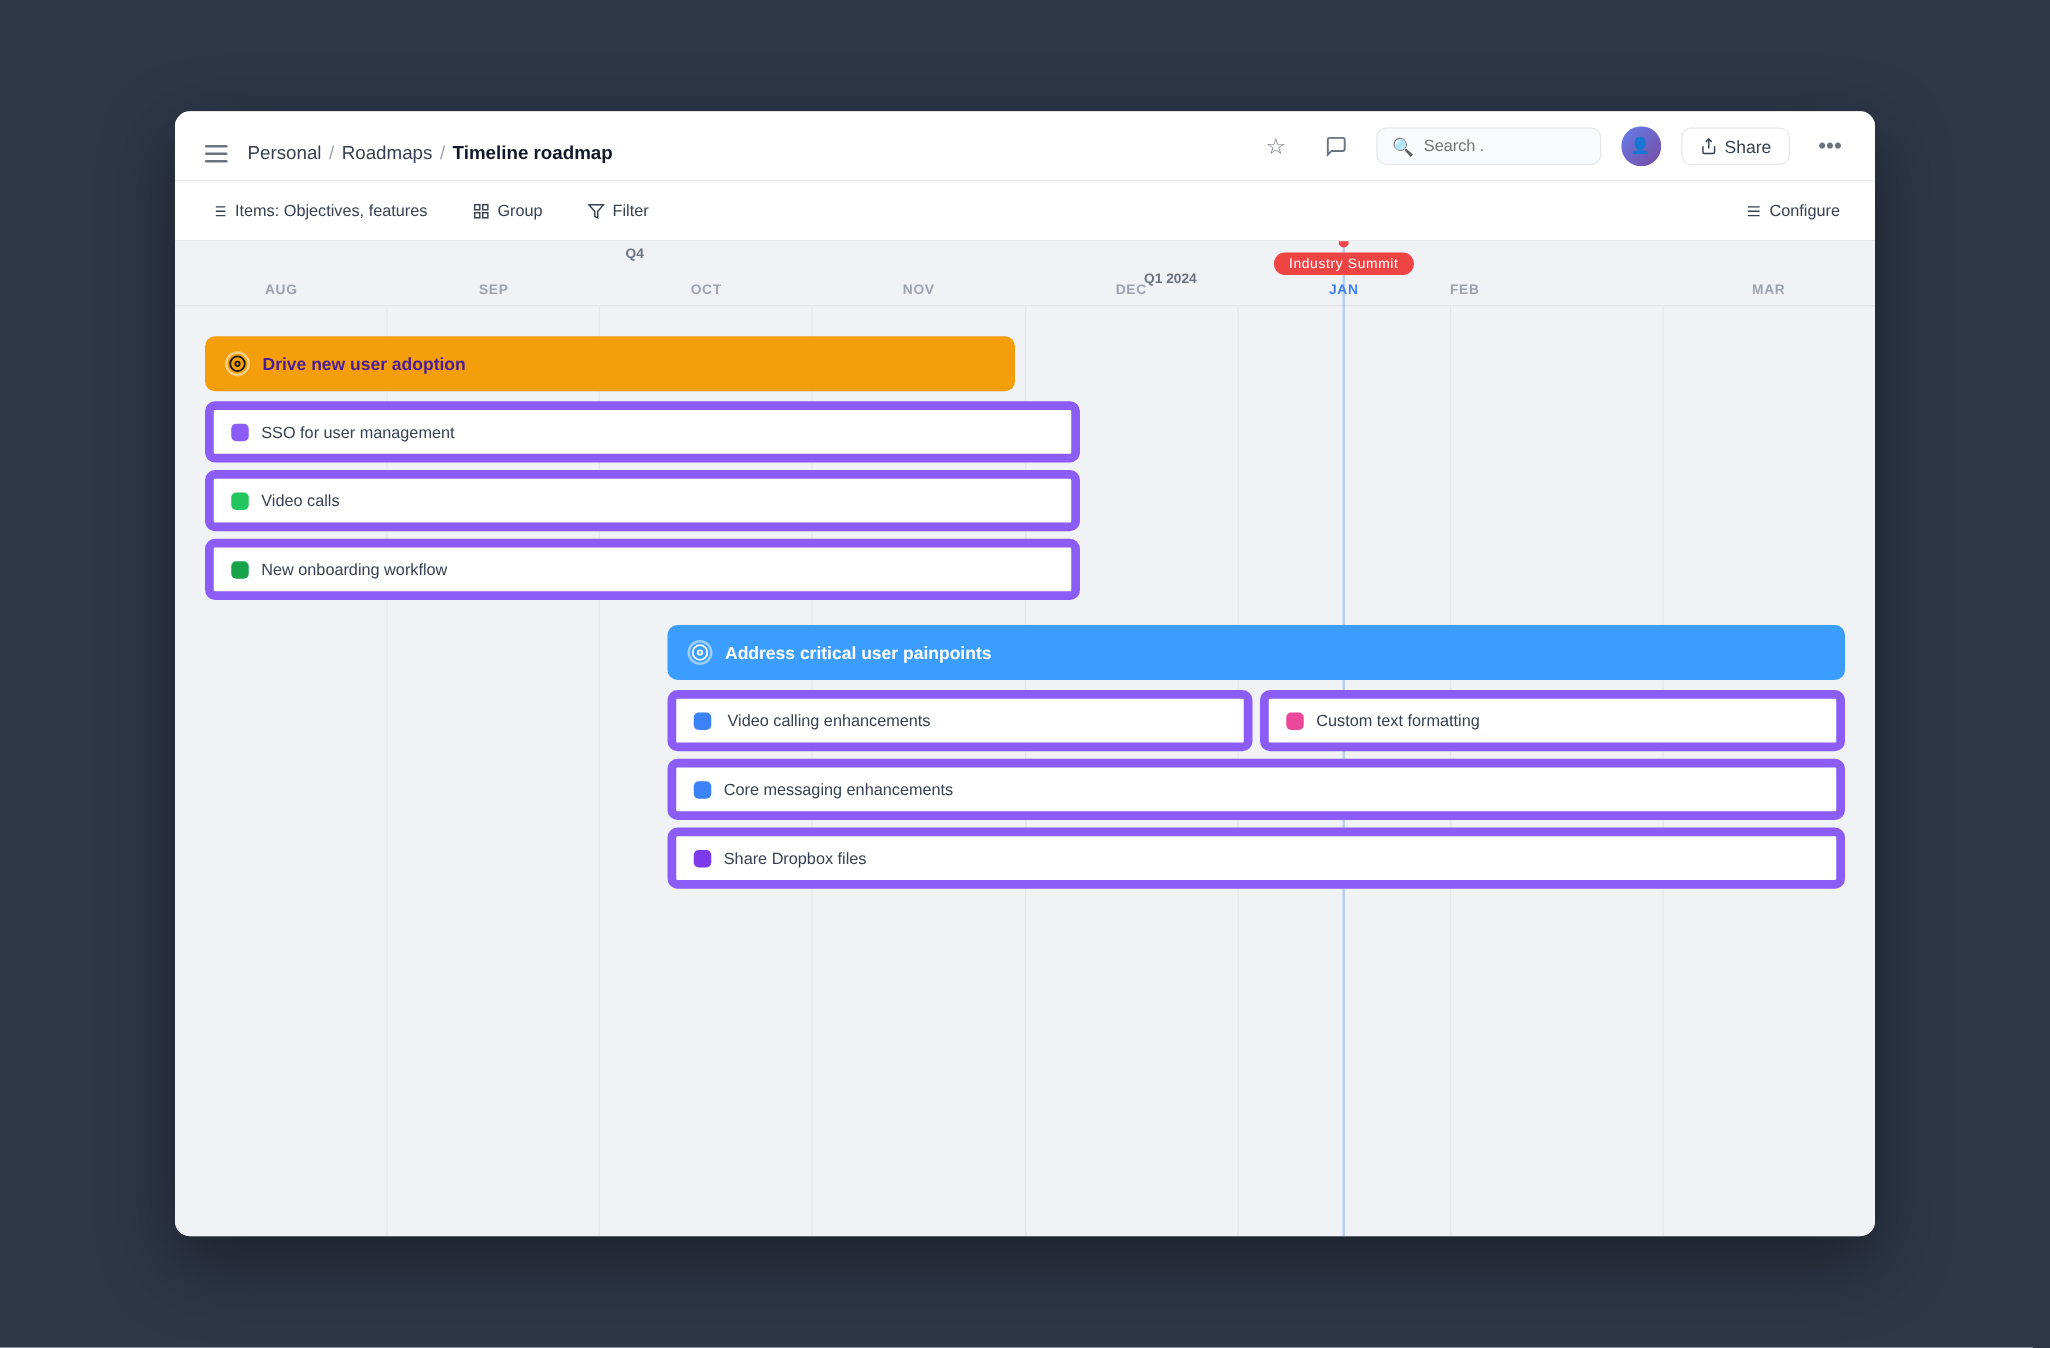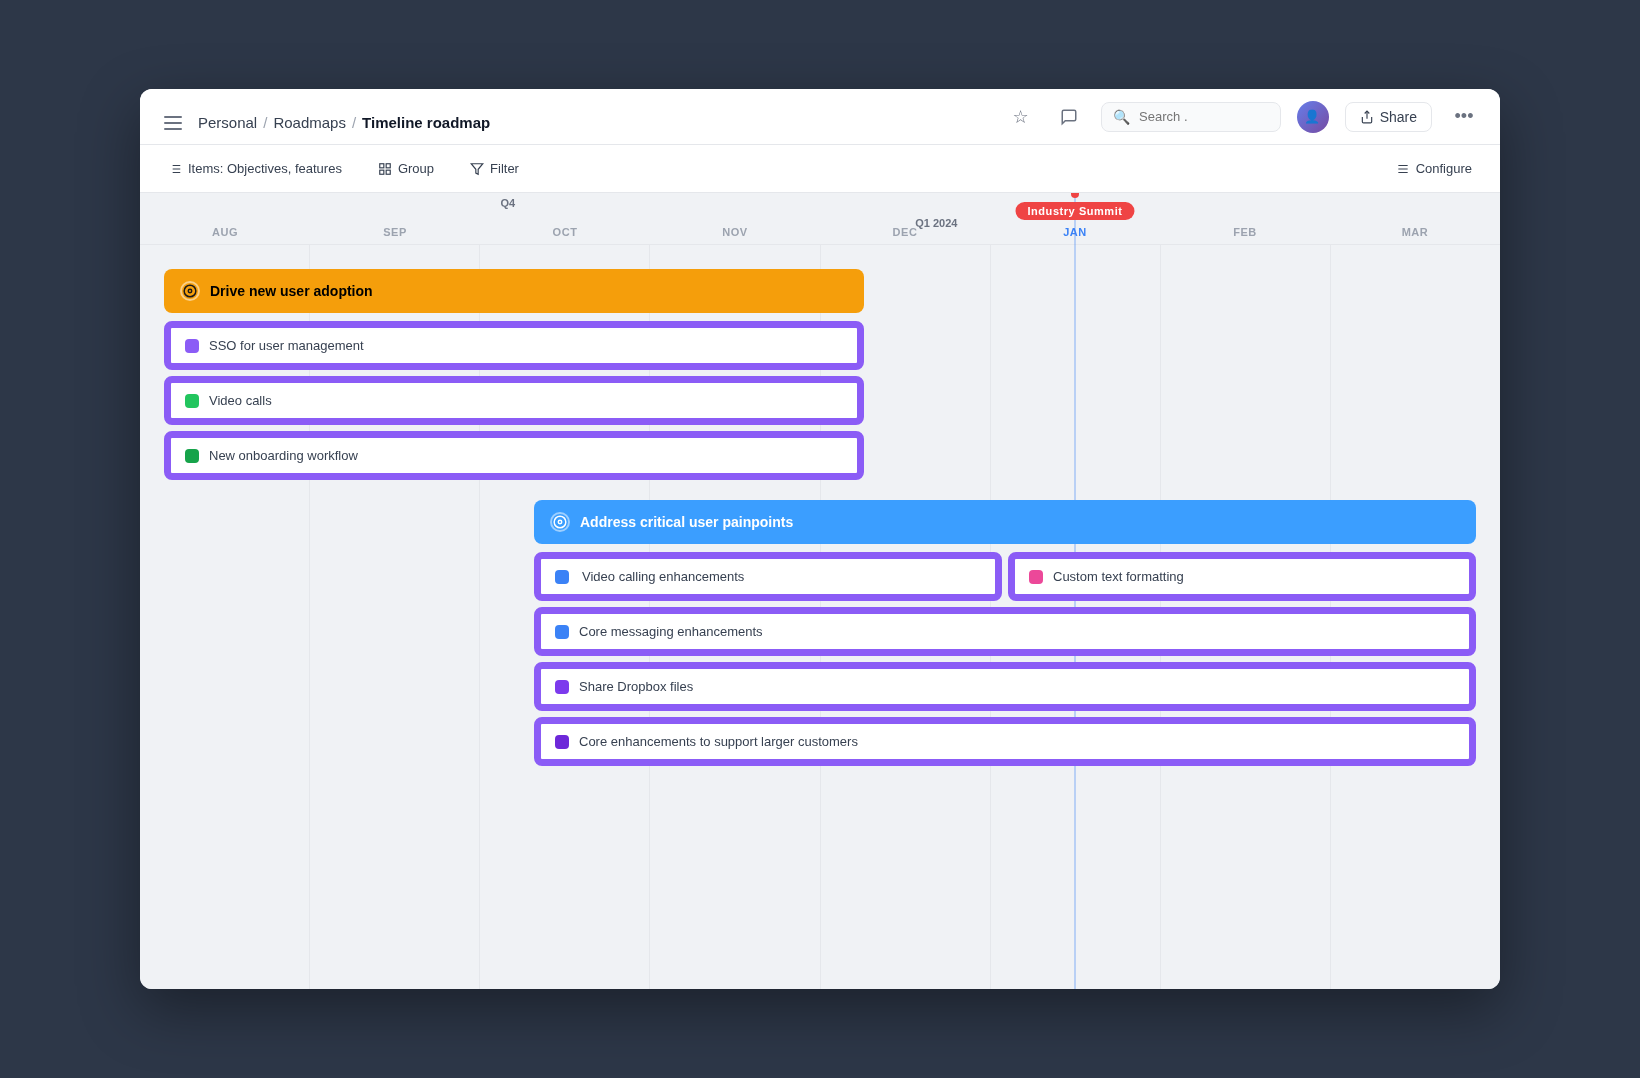--- a/index.html
+++ b/index.html
@@ -193,22 +193,22 @@
       padding: 12px 16px;
       border-radius: 8px;
       font-size: 14px;
       font-weight: 600;
       color: #1a1a1a;
       cursor: pointer;
       margin-bottom: 8px;
     }
     .objective-bar.yellow {
       background: #f59e0b;
-      color: #000000;
-      width: 700px;
+      color: #4c1d95;
+      width: 648px;
     }
     .objective-bar.blue {
       background: #3b9eff;
       color: white;
       width: 705px;
       margin-left: 370px;
     }
     .obj-icon {
       width: 20px;
       height: 20px;
@@ -357,23 +357,23 @@
       <div style="flex:1; text-align:center; padding-top:26px; font-size:11px; color:#9ca3af; font-weight:600; letter-spacing:0.05em;">OCT</div>
       <div style="flex:1; text-align:center; padding-top:26px; font-size:11px; color:#9ca3af; font-weight:600; letter-spacing:0.05em;">NOV</div>
       <div style="flex:1; text-align:center; padding-top:26px; font-size:11px; color:#9ca3af; font-weight:600; letter-spacing:0.05em;">DEC</div>
       <div style="flex:1; text-align:center; padding-top:26px; font-size:11px; color:#3b82f6; font-weight:700; letter-spacing:0.05em; position:relative;">
         JAN
         
         <div style="position:absolute; top:-26px; left:50%; width:2px; height:2000px; background:#3b82f6; opacity:0.3; transform:translateX(-50%);"></div>
         
         <div style="position:absolute; top:-10px; left:50%; width:8px; height:8px; background:#ef4444; border-radius:50%; transform:translateX(-50%);"></div>
         
-        <div style="position:absolute; top:2px; left:50%; transform:translateX(-50%); background:#ef4444; color:white; font-size:11px; font-weight:700; padding:3px 12px; border-radius:20px; white-space:nowrap; z-index:10;">Industry Summit</div>
-      </div>
-      <div style="flex:1; text-align:center; padding-top:26px; font-size:11px; color:#9ca3af; font-weight:600; letter-spacing:0.05em;">FEB</div>
+        <div style="position:absolute; top:2px; left:50%; transform:translateX(-50%); background:#ef4444; color:white; font-size:11px; font-weight:400; padding:3px 12px; border-radius:20px; white-space:nowrap; z-index:10;">Industry Summit</div>
+      </div>
+      <div style="flex:1; padding-top:26px; font-size:11px; color:#9ca3af; font-weight:600; letter-spacing:0.05em;">FEB</div>
       <div style="flex:1; text-align:center; padding-top:26px; font-size:11px; color:#9ca3af; font-weight:600; letter-spacing:0.05em;">MAR</div>
     </div>
 
     <div style="position:absolute; top:52px; left:0; right:0; bottom:0; display:flex; pointer-events:none; z-index:0;">
       <div style="flex:1; border-right:1px solid #e5e7eb;"></div>
       <div style="flex:1; border-right:1px solid #e5e7eb;"></div>
       <div style="flex:1; border-right:1px solid #e5e7eb;"></div>
       <div style="flex:1; border-right:1px solid #e5e7eb;"></div>
       <div style="flex:1; border-right:1px solid #e5e7eb;"></div>
       <div style="flex:1; border-right:1px solid #e5e7eb;"></div>
@@ -444,22 +444,18 @@
             <span>Core messaging enhancements</span>
           </div>
 
           <div style="display:flex; gap:6px;">
             <div class="feature-card" style="flex:1;">
               <div class="feature-dot dot-purple2"></div>
               <span>Share Dropbox files</span>
             </div>
           </div>
 
-          <div class="feature-card" style="width:100%;">
-            <div class="feature-dot dot-violet"></div>
-            <span>Core enhancements to support larger customers</span>
-          </div>
         </div>
       </div>
 
     </div>
   </div>
 </div>
 
 </body></html>

